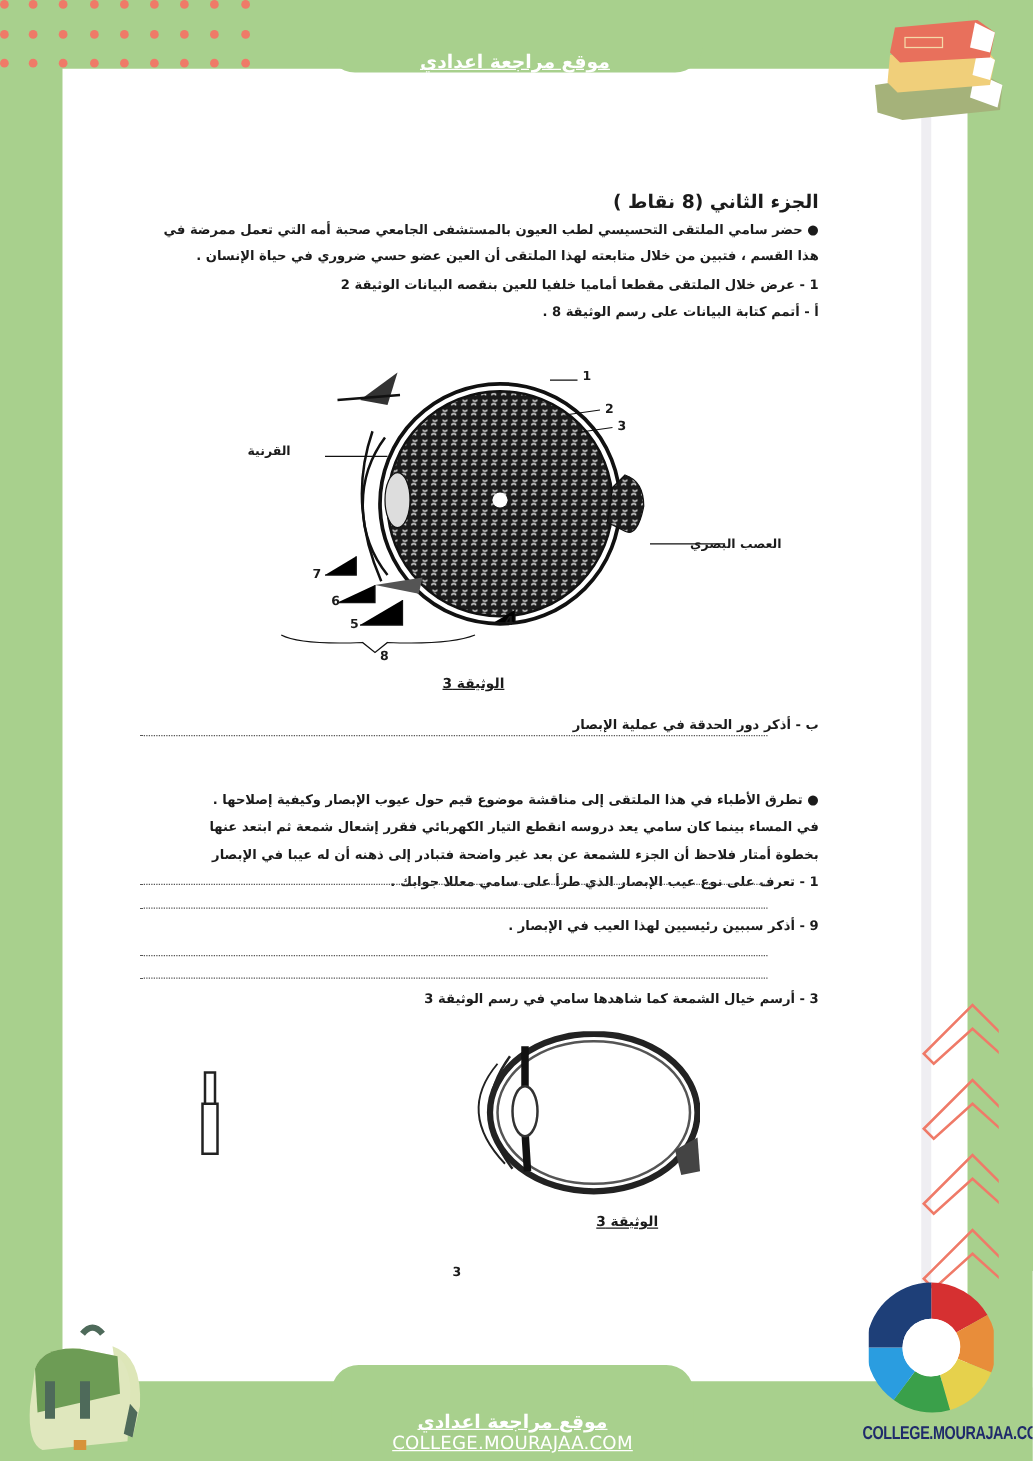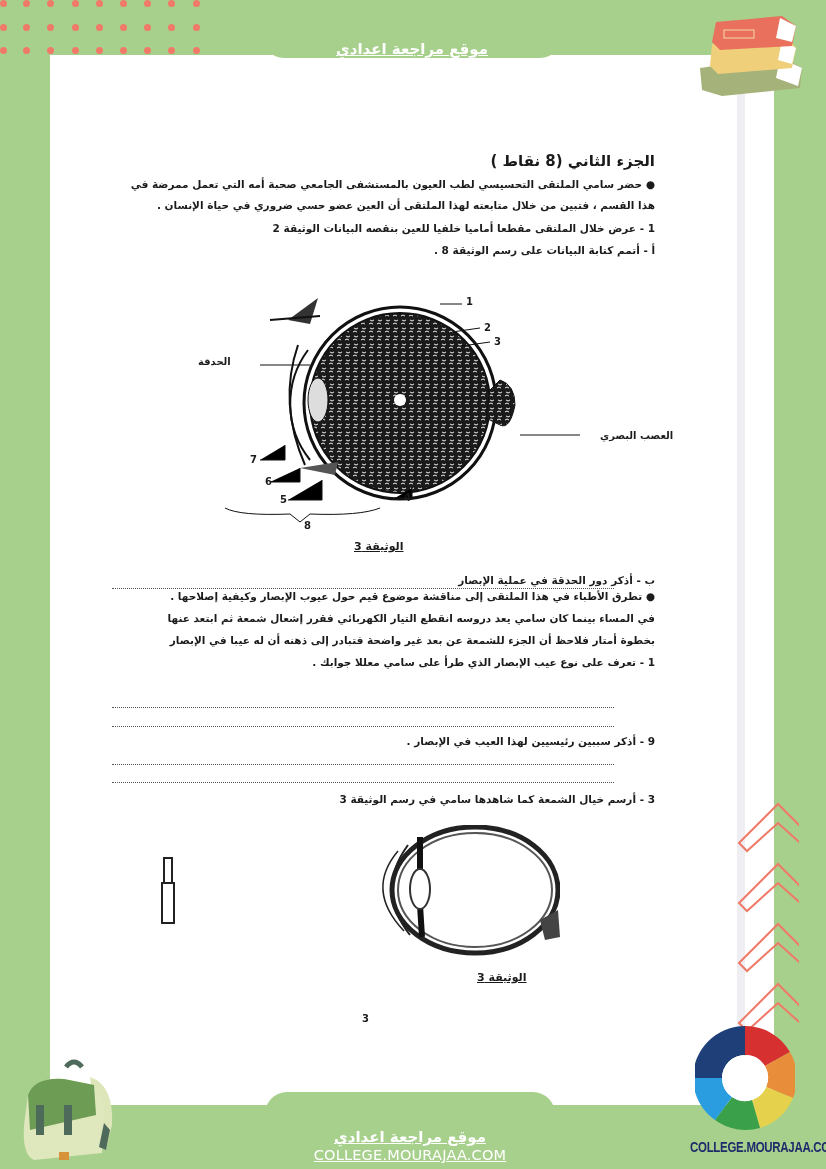--- a/index.html
+++ b/index.html
@@ -122,30 +122,30 @@
   <path d="M25 218 Q40 226 90 224 L100 232 L110 224 Q160 226 180 218" fill="none" stroke="#111"></path>
 </svg>
 <div class="lbl" style="left:466px;top:296px">1</div>
 <div class="lbl" style="left:484px;top:322px">2</div>
 <div class="lbl" style="left:494px;top:336px">3</div>
 <div class="lbl" style="left:404px;top:492px">4</div>
 <div class="lbl" style="left:280px;top:494px">5</div>
 <div class="lbl" style="left:265px;top:476px">6</div>
 <div class="lbl" style="left:250px;top:454px">7</div>
 <div class="lbl" style="left:304px;top:520px">8</div>
-<div class="lbl" style="left:198px;top:356px;direction:rtl">الحدقة</div>
-<div class="lbl" style="left:600px;top:430px;direction:rtl">العصب البصري</div>
+<div class="lbl" style="left:198px;top:356px;direction:rtl">القرنية</div>
+<div class="lbl" style="left:552px;top:430px;direction:rtl">العصب البصري</div>
 <div class="caption" style="left:354px;top:540px">الوثيقة 3</div>
 
 <div class="doc" style="left:100px;top:560px;width:555px;height:20px;">
   <div class="line" style="top:14px">ب - أذكر دور الحدقة في عملية الإبصار</div>
 </div>
 <div class="dotted" style="left:112px;top:588px;width:502px"></div>
 
-<div class="doc" style="left:100px;top:590px;width:555px;height:90px;">
+<div class="doc" style="left:100px;top:634px;width:555px;height:90px;">
   <div class="line" style="top:0">● تطرق الأطباء في هذا الملتقى إلى مناقشة موضوع قيم حول عيوب الإبصار وكيفية إصلاحها .</div>
   <div class="line" style="top:22px">في المساء بينما كان سامي يعد دروسه انقطع التيار الكهربائي فقرر إشعال شمعة ثم ابتعد عنها</div>
   <div class="line" style="top:44px">بخطوة أمتار فلاحظ أن الجزء للشمعة عن بعد غير واضحة فتبادر إلى ذهنه أن له عيبا في الإبصار</div>
   <div class="line" style="top:66px">1 - تعرف على نوع عيب الإبصار الذي طرأ على سامي معللا جوابك .</div>
 </div>
 <div class="dotted" style="left:112px;top:707px;width:502px"></div>
 <div class="dotted" style="left:112px;top:726px;width:502px"></div>
 
 <div class="doc" style="left:100px;top:735px;width:555px;height:20px;">
   <div class="line" style="top:0">9 - أذكر سببين رئيسيين لهذا العيب في الإبصار .</div>

